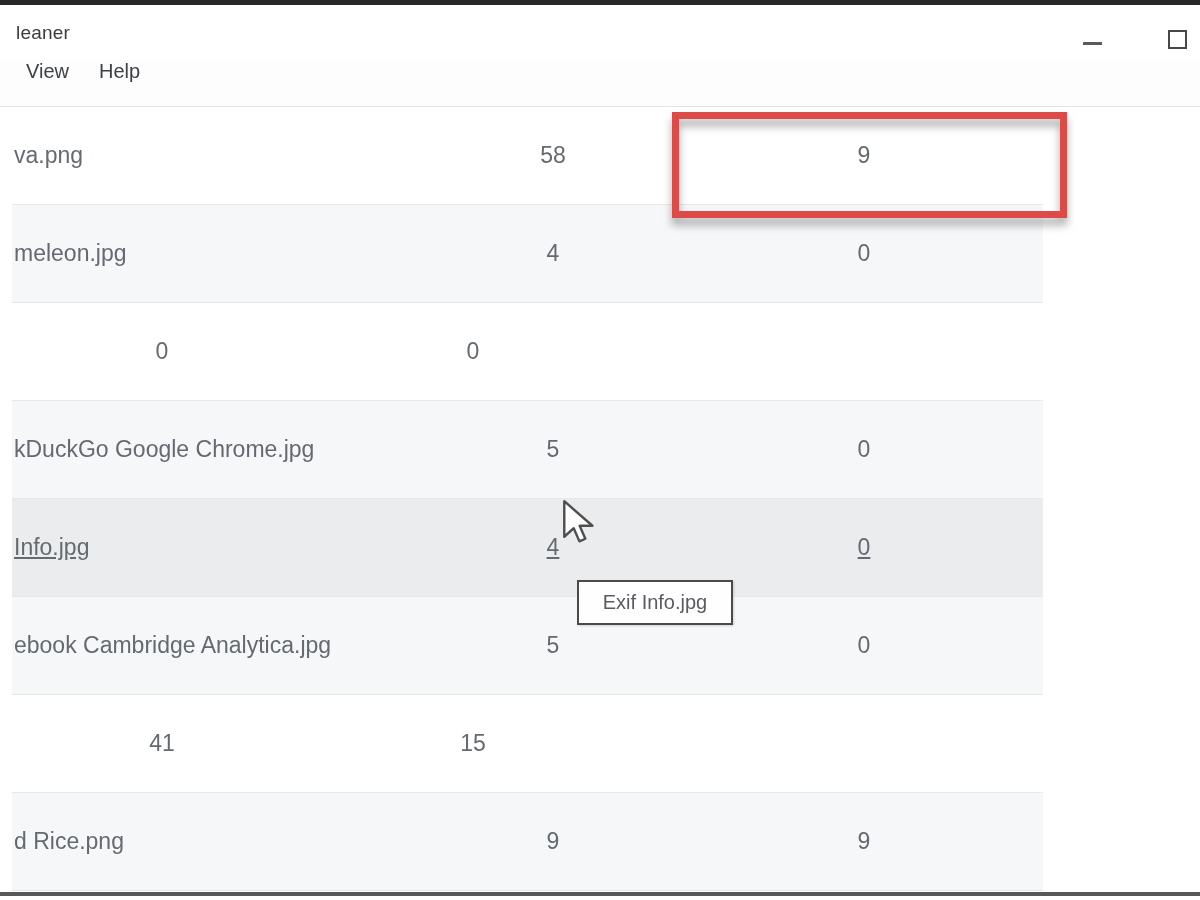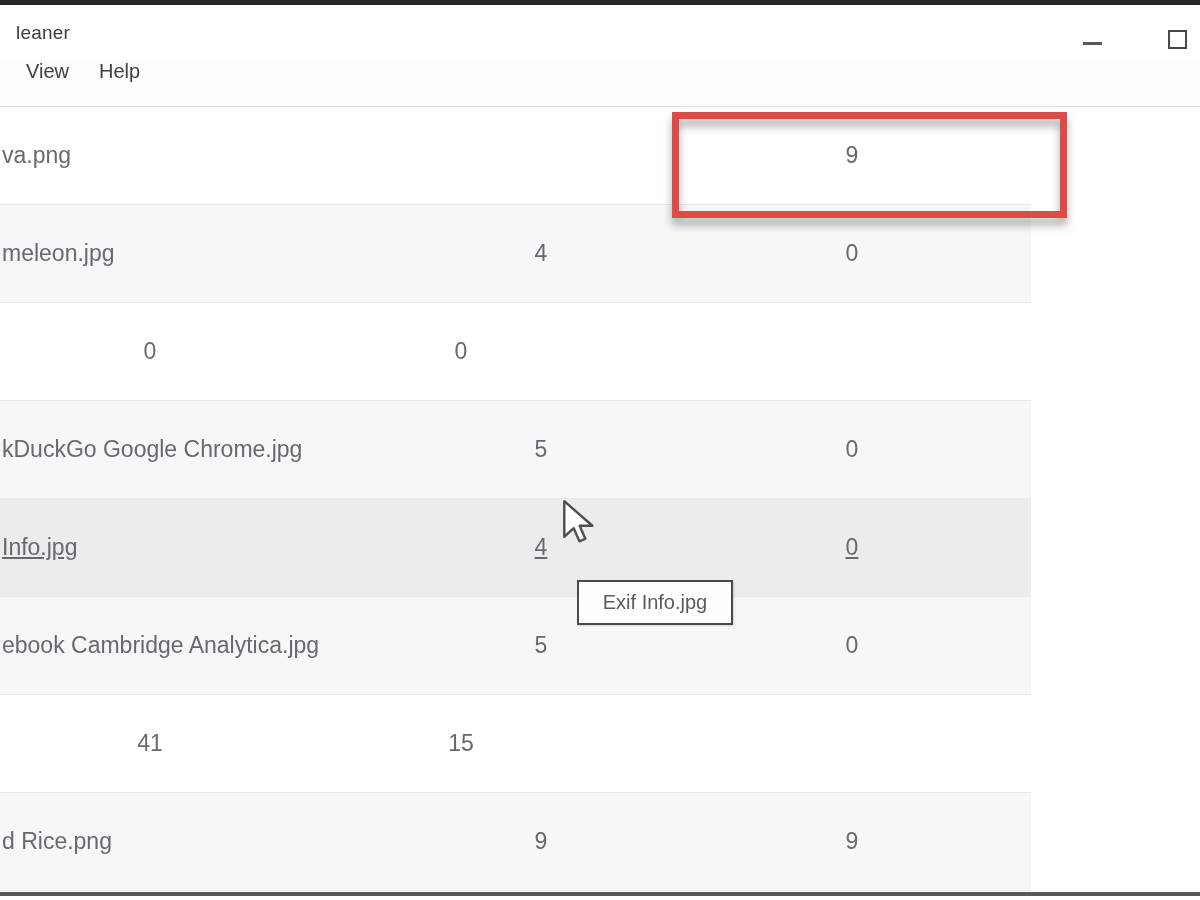--- a/index.html
+++ b/index.html
@@ -29,21 +29,21 @@
 
   
   .menubar{
     position:absolute;left:0;top:60px;width:1200px;height:47px;
     background:#fdfdfe;border-bottom:1px solid #e2e3e5;
     display:flex;padding-left:26px;box-sizing:border-box;gap:30px;
   }
   .menu-item{font-size:20px;color:#3e4246;}
 
   
-  .table{position:absolute;left:0;top:107px;width:1031px;}
+  .table{position:absolute;left:12px;top:107px;width:1031px;}
   .row{
     display:flex;align-items:center;height:98px;box-sizing:border-box;
     border-bottom:1px solid #e7e8ea;background:#ffffff;
     font-size:23px;color:#646a70;
   }
   .row.striped{background:#f6f7f9;}
   .row.hovered{background:#eaecee;text-decoration:underline;}
   .col-name{flex:1;padding-left:2px;white-space:nowrap;overflow:hidden;}
   .col-before{width:300px;text-align:center;}
   .col-after{width:322px;margin-right:18px;text-align:center;}
@@ -89,20 +89,21 @@
 
   <div class="menubar">
     <span class="menu-item">View</span>
     <span class="menu-item">Help</span>
   </div>
 
   <div class="table">
 
     <div class="row">
       <span class="col-name">va.png</span>
+      <span class="col-before">58</span>
       <span class="col-after">9</span>
     </div>
 
     <div class="row striped">
       <span class="col-name">meleon.jpg</span>
       <span class="col-before">4</span>
       <span class="col-after">0</span>
     </div>
 
     <div class="row">

